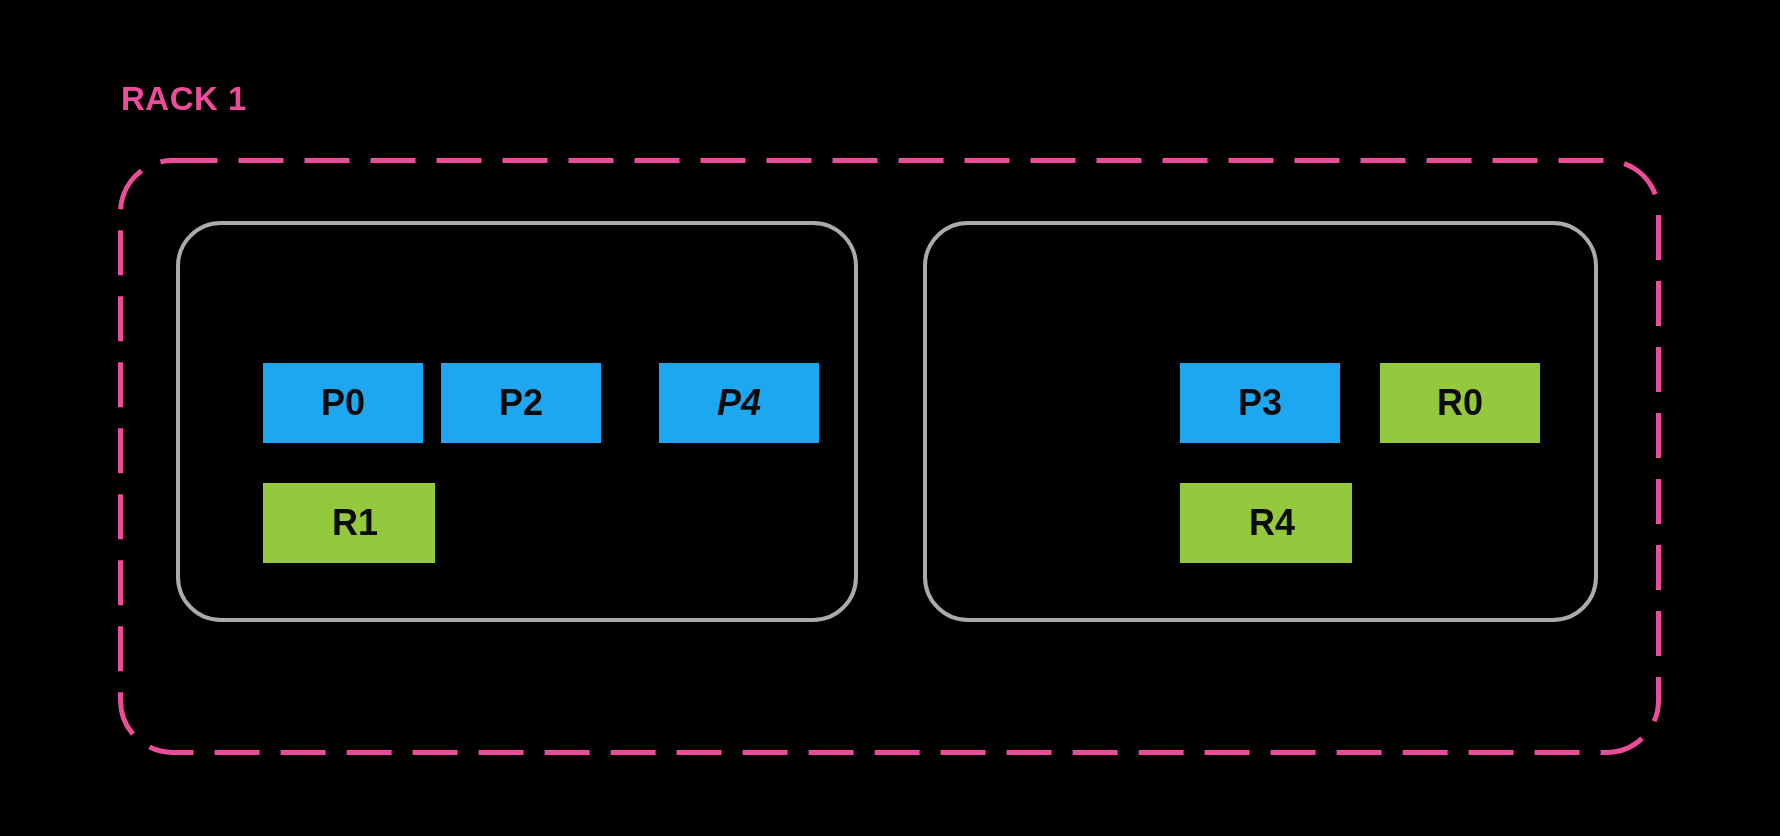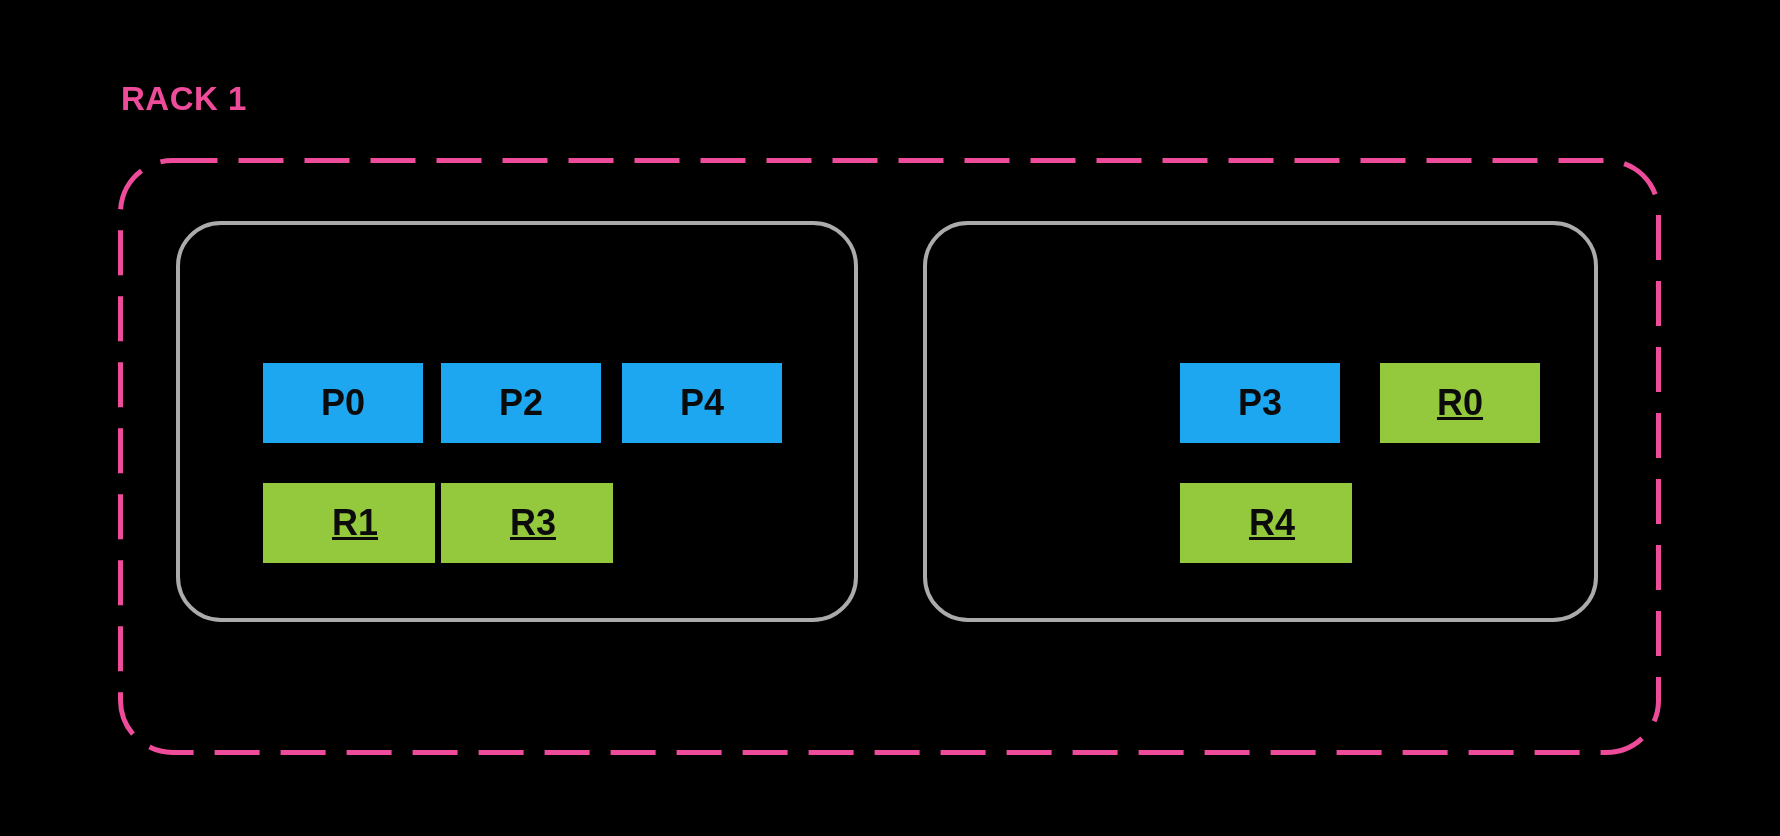--- a/index.html
+++ b/index.html
@@ -58,25 +58,25 @@
     position: absolute;
     width: 160px;
     height: 80px;
     line-height: 80px;
     text-align: center;
     font-size: 36px;
     font-weight: bold;
     color: var(--chip-text, #0B0B0B);
   }
   .chip.primary { background: var(--primary-blue, #1EA7F1); }
-  .chip.replica { background: var(--replica-green, #94C83D); text-decoration: underline; }
+  .chip.replica { background: var(--replica-green, #94C83D); }
   
   .node-left  .c0 { left: 59px; margin-left: 24px;  }
   .node-left  .c1 { left: 245px; margin-left: 16px; }
-  .node-left  .c2 { left: 442px; }
+  .node-left  .c2 { left: 479px; font-style: italic; }
   .node-right .c0 { left: 53px;  }
   .node-right .c1 { left: 253px; text-align: center; }
   .node-right .c2 { left: 453px; }
   .r0 { top: 138px; }
   .r1 { top: 258px; padding-left: 12px; }
 </style>
 </head>
 <body style="--background: #000000; --rack-pink: #EE4C9B; --node-gray: #ABABAB; --primary-blue: #1EA7F1; --replica-green: #94C83D; --chip-text: #0B0B0B;">
 
 <div class="canvas">
@@ -85,21 +85,20 @@
 
   <svg class="rack-border" viewBox="0 0 1780 836" aria-hidden="true">
     <rect x="120.5" y="160.5" width="1538" height="592" rx="52"></rect>
   </svg>
 
   <div class="node node-left">
     <div class="chip primary c0 r0">P0</div>
     <div class="chip primary c1 r0">P2</div>
     <div class="chip primary c2 r0">P4</div>
     <div class="chip replica c0 r1">R1</div>
-    <div class="chip replica c1 r1">R3</div>
   </div>
 
   <div class="node node-right">
     <div class="chip primary c1 r0">P3</div>
     <div class="chip replica c2 r0">R0</div>
     <div class="chip replica c1 r1">R4</div>
   </div>
 
 </div>
 

